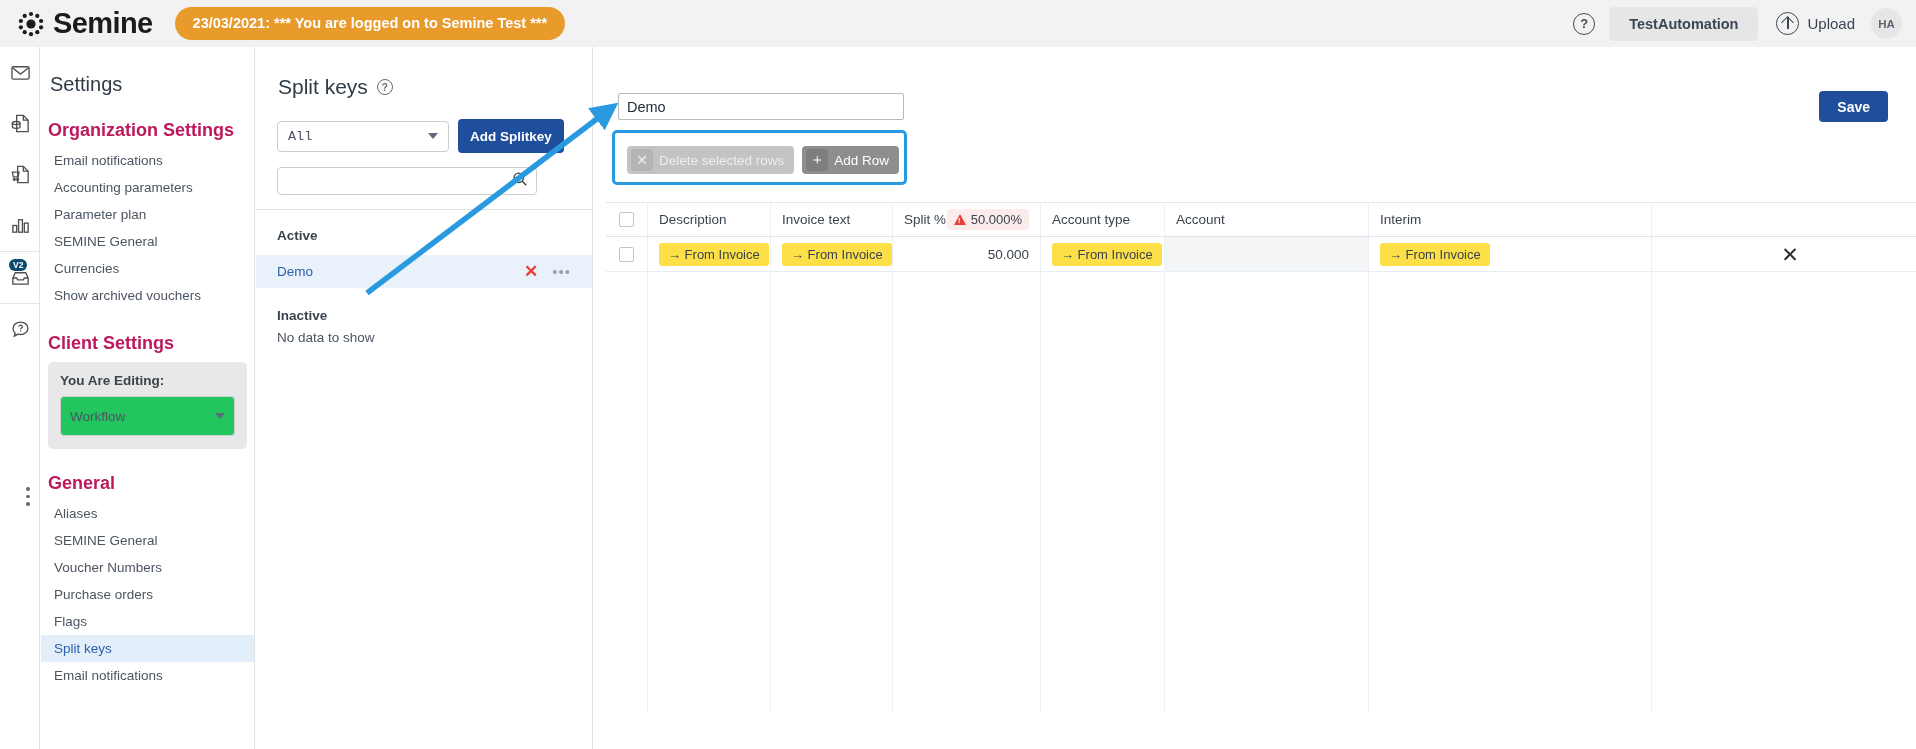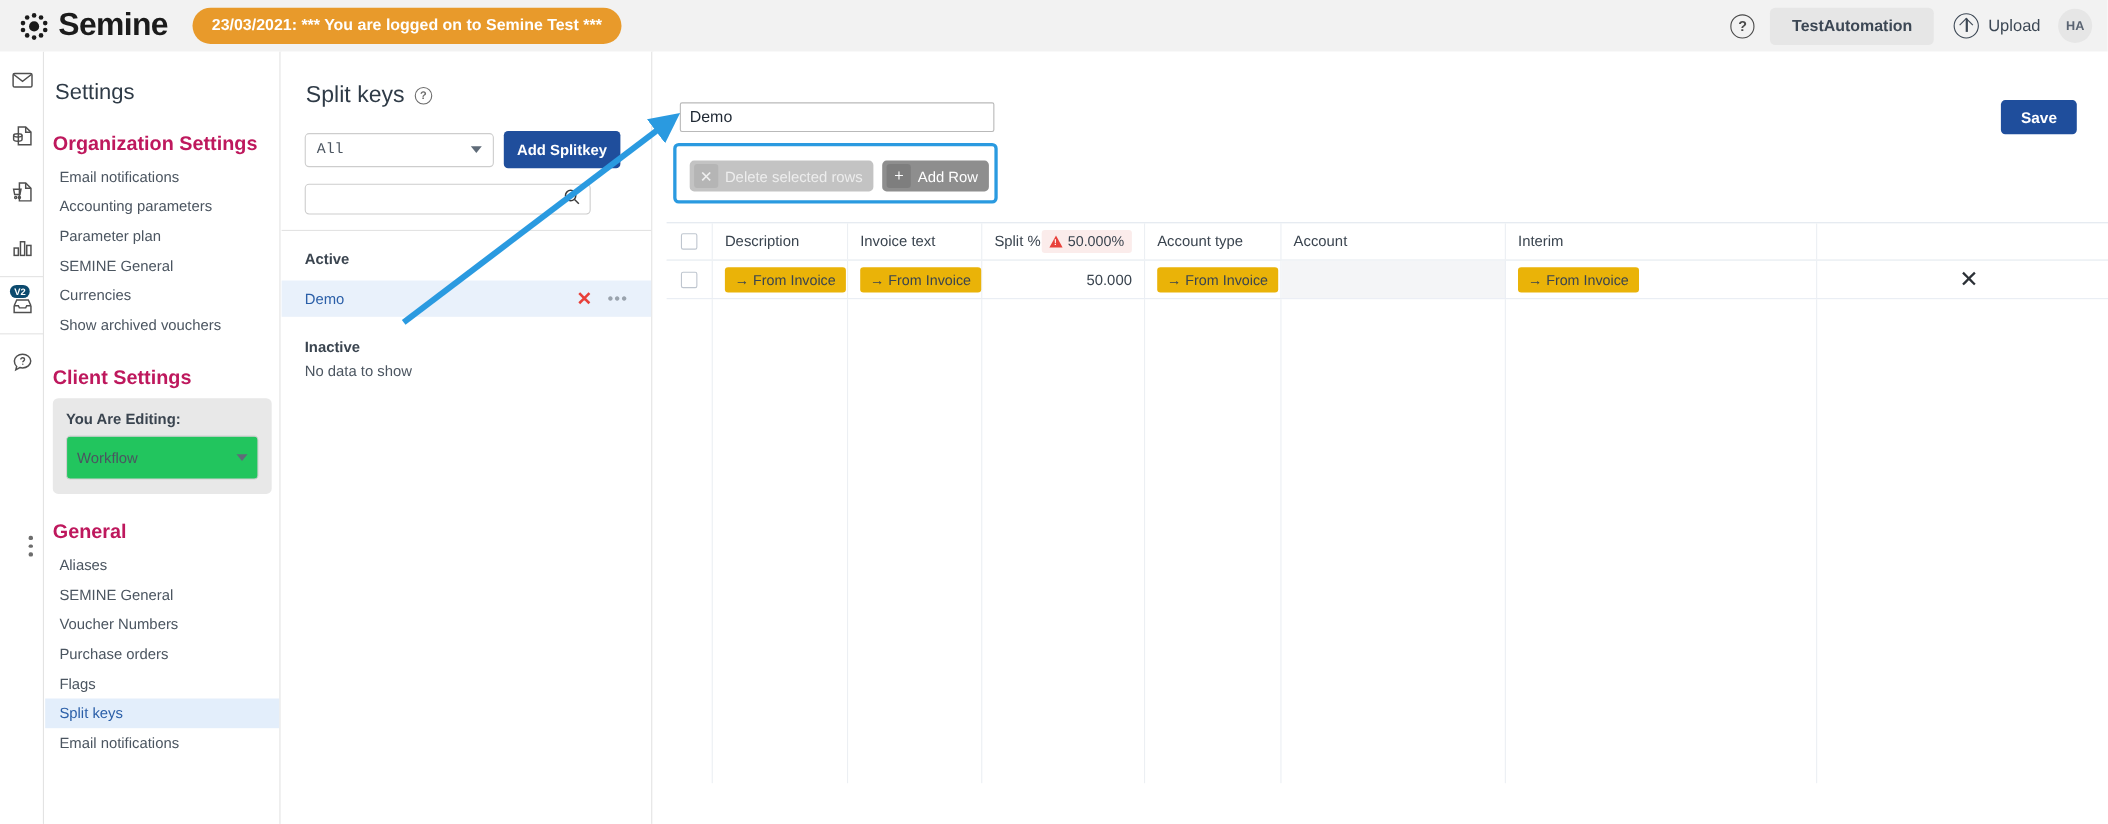--- a/index.html
+++ b/index.html
@@ -255,21 +255,21 @@
   .c-atype{ width: 124px; }
   .c-acct { width: 204px; }
   .c-inter{ width: 283px; }
   .c-last { width: 276px; border-right: none; justify-content: center; }
   .c-acct-body { background: #f4f5f7; }
   .chk {
     width: 15px; height: 15px; border: 1px solid #bfc6cf;
     border-radius: 2px; background: #fff; cursor: pointer;
   }
   .pill {
-    background: #eab308; color: #3a444f; border-radius: 3px;
+    background: #fde047; color: #3a444f; border-radius: 3px;
     padding: 4px 9px; font-size: 13px; cursor: pointer; white-space: nowrap;
   }
   #split-warn {
     background: #fbeceb; color: #3a444f; border-radius: 3px;
     padding: 3px 7px; display: flex; align-items: center; gap: 5px;
     font-size: 13px;
   }
   .warn-tri {
     width: 0; height: 0; border-left: 6.5px solid transparent;
     border-right: 6.5px solid transparent; border-bottom: 11px solid #e8403a;

